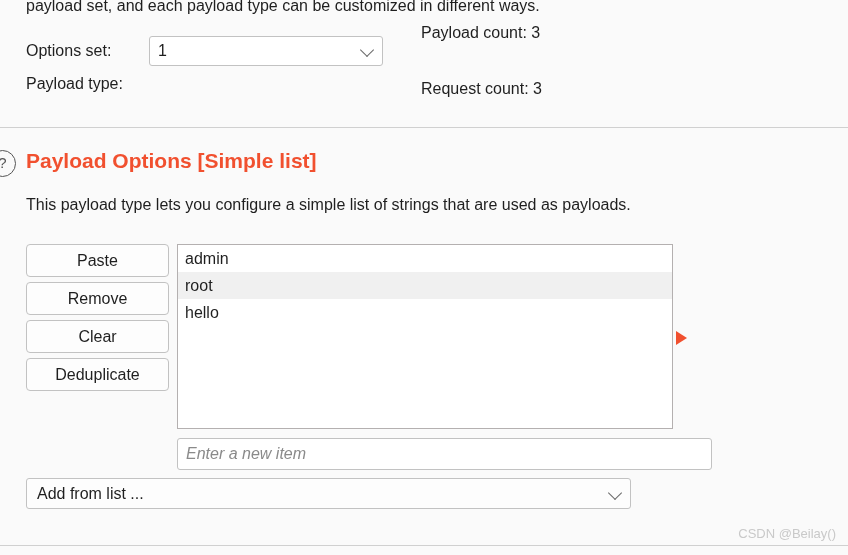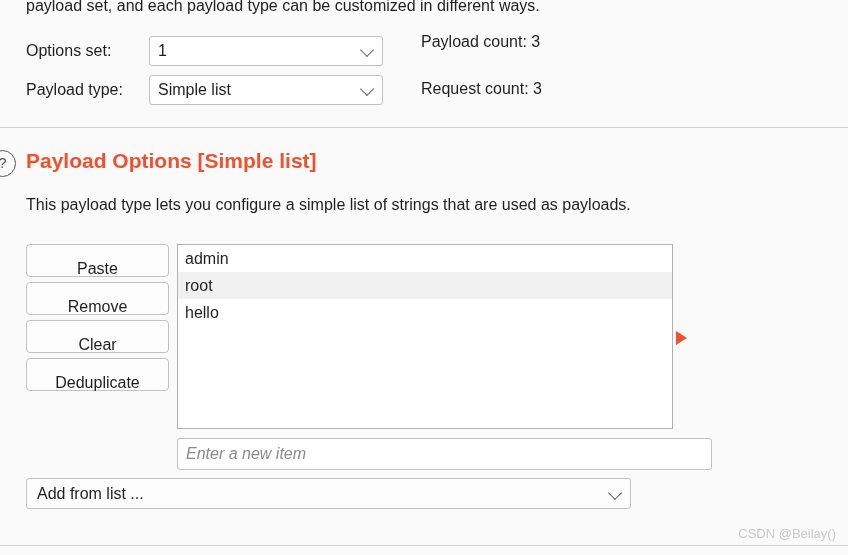--- a/index.html
+++ b/index.html
@@ -77,21 +77,21 @@
     pointer-events: none;
   }
 
   
   .count-text {
     position: absolute;
     font-size: 16px;
     color: #1f1f1f;
     white-space: nowrap;
   }
-  .count-payload { left: 421px; top: 33px; }
+  .count-payload { left: 421px; top: 24px; }
   .count-request { left: 421px; top: 80px; }
 
   
   .divider {
     position: absolute;
     left: 0;
     width: 848px;
     height: 1px;
     background: #d0d0d0;
   }
@@ -148,21 +148,21 @@
     background: #fdfdfd;
     border: 1px solid #c2c2c2;
     border-radius: 4px;
     box-sizing: border-box;
     font-family: "Liberation Sans", sans-serif;
     font-size: 16px;
     color: #1f1f1f;
     text-align: center;
     line-height: 31px;
     cursor: pointer;
-    padding: 8px;
+    padding: 0;
   }
 
   
   .add-from-list {
     position: absolute;
     left: 26px;
     top: 478px;
     width: 605px;
     height: 31px;
     background: #fdfdfd;
@@ -254,24 +254,20 @@
 <div class="field-row row-set">
   <span class="field-label">Options set:</span>
   <div class="combo">
     <span class="combo-value">1</span>
     <span class="chevron"></span>
   </div>
 </div>
 
 <div class="field-row row-type">
   <span class="field-label">Payload type:</span>
-  <div class="combo">
-    <span class="combo-value">Simple list</span>
-    <span class="chevron"></span>
-  </div>
 </div>
 
 <div class="count-text count-payload">Payload count: 3</div>
 <div class="count-text count-request">Request count: 3</div>
 
 <div class="divider divider-top"></div>
 <div class="divider divider-bottom"></div>
 
 <div class="help-icon">?</div>
 <div class="section-title">Payload Options [Simple list]</div>

